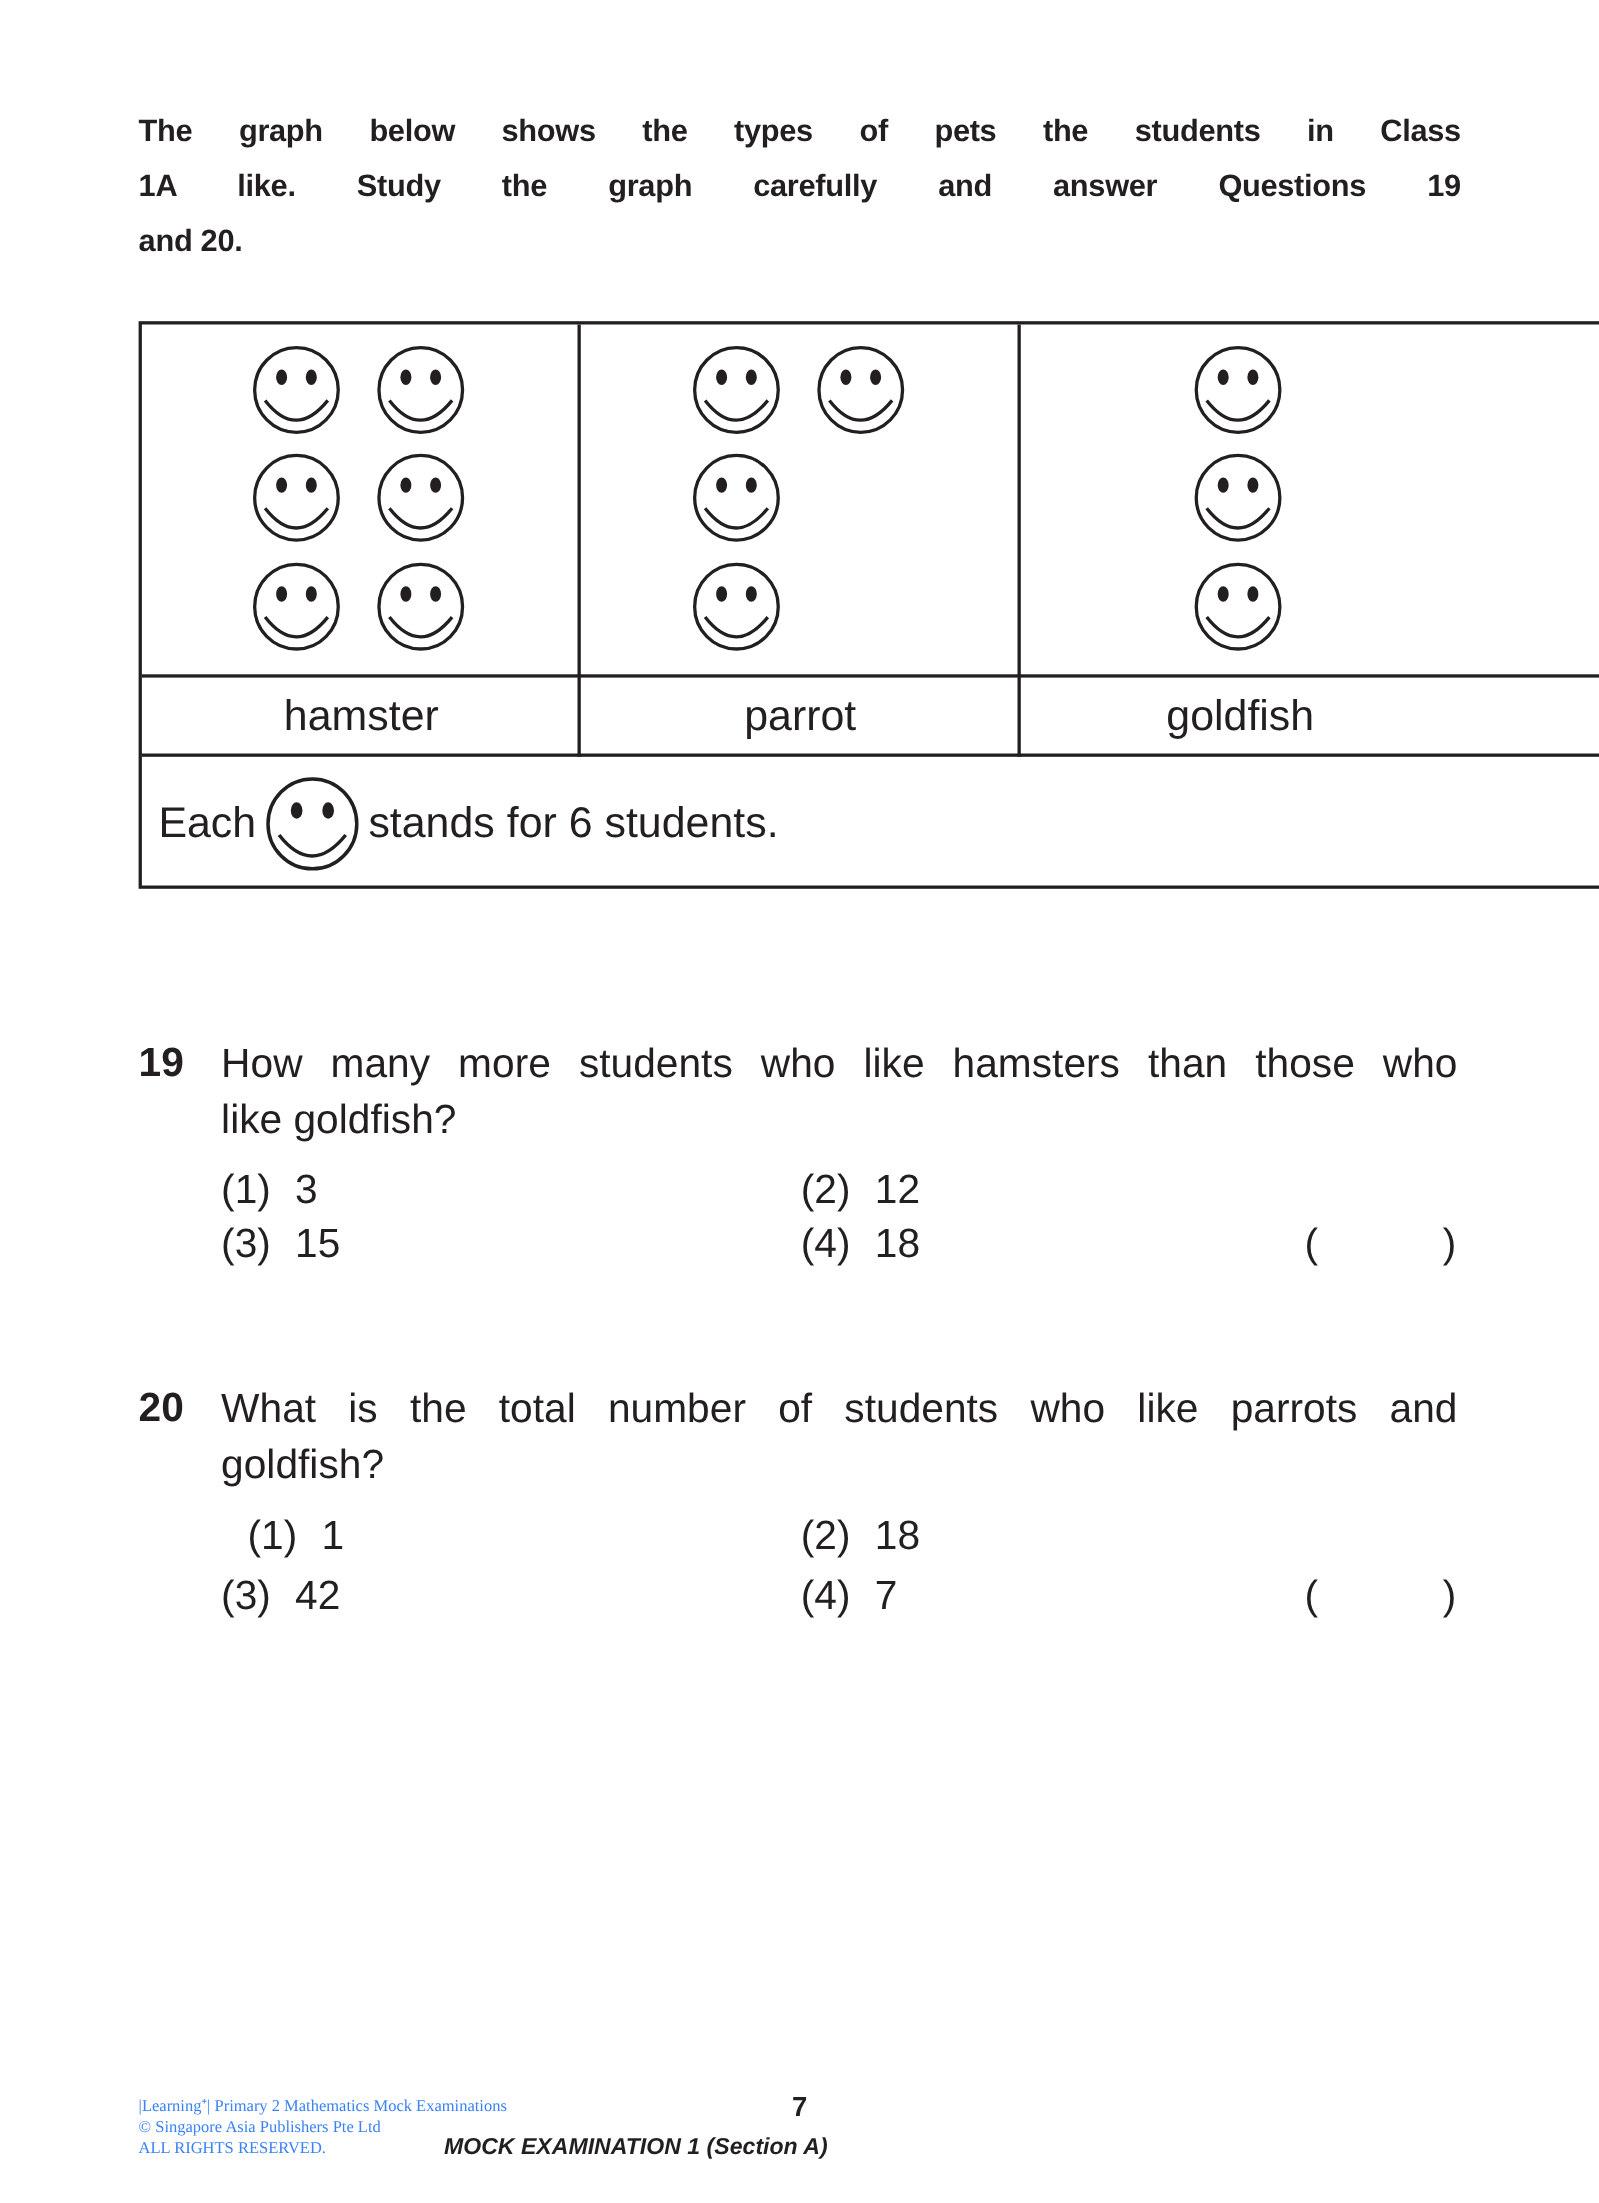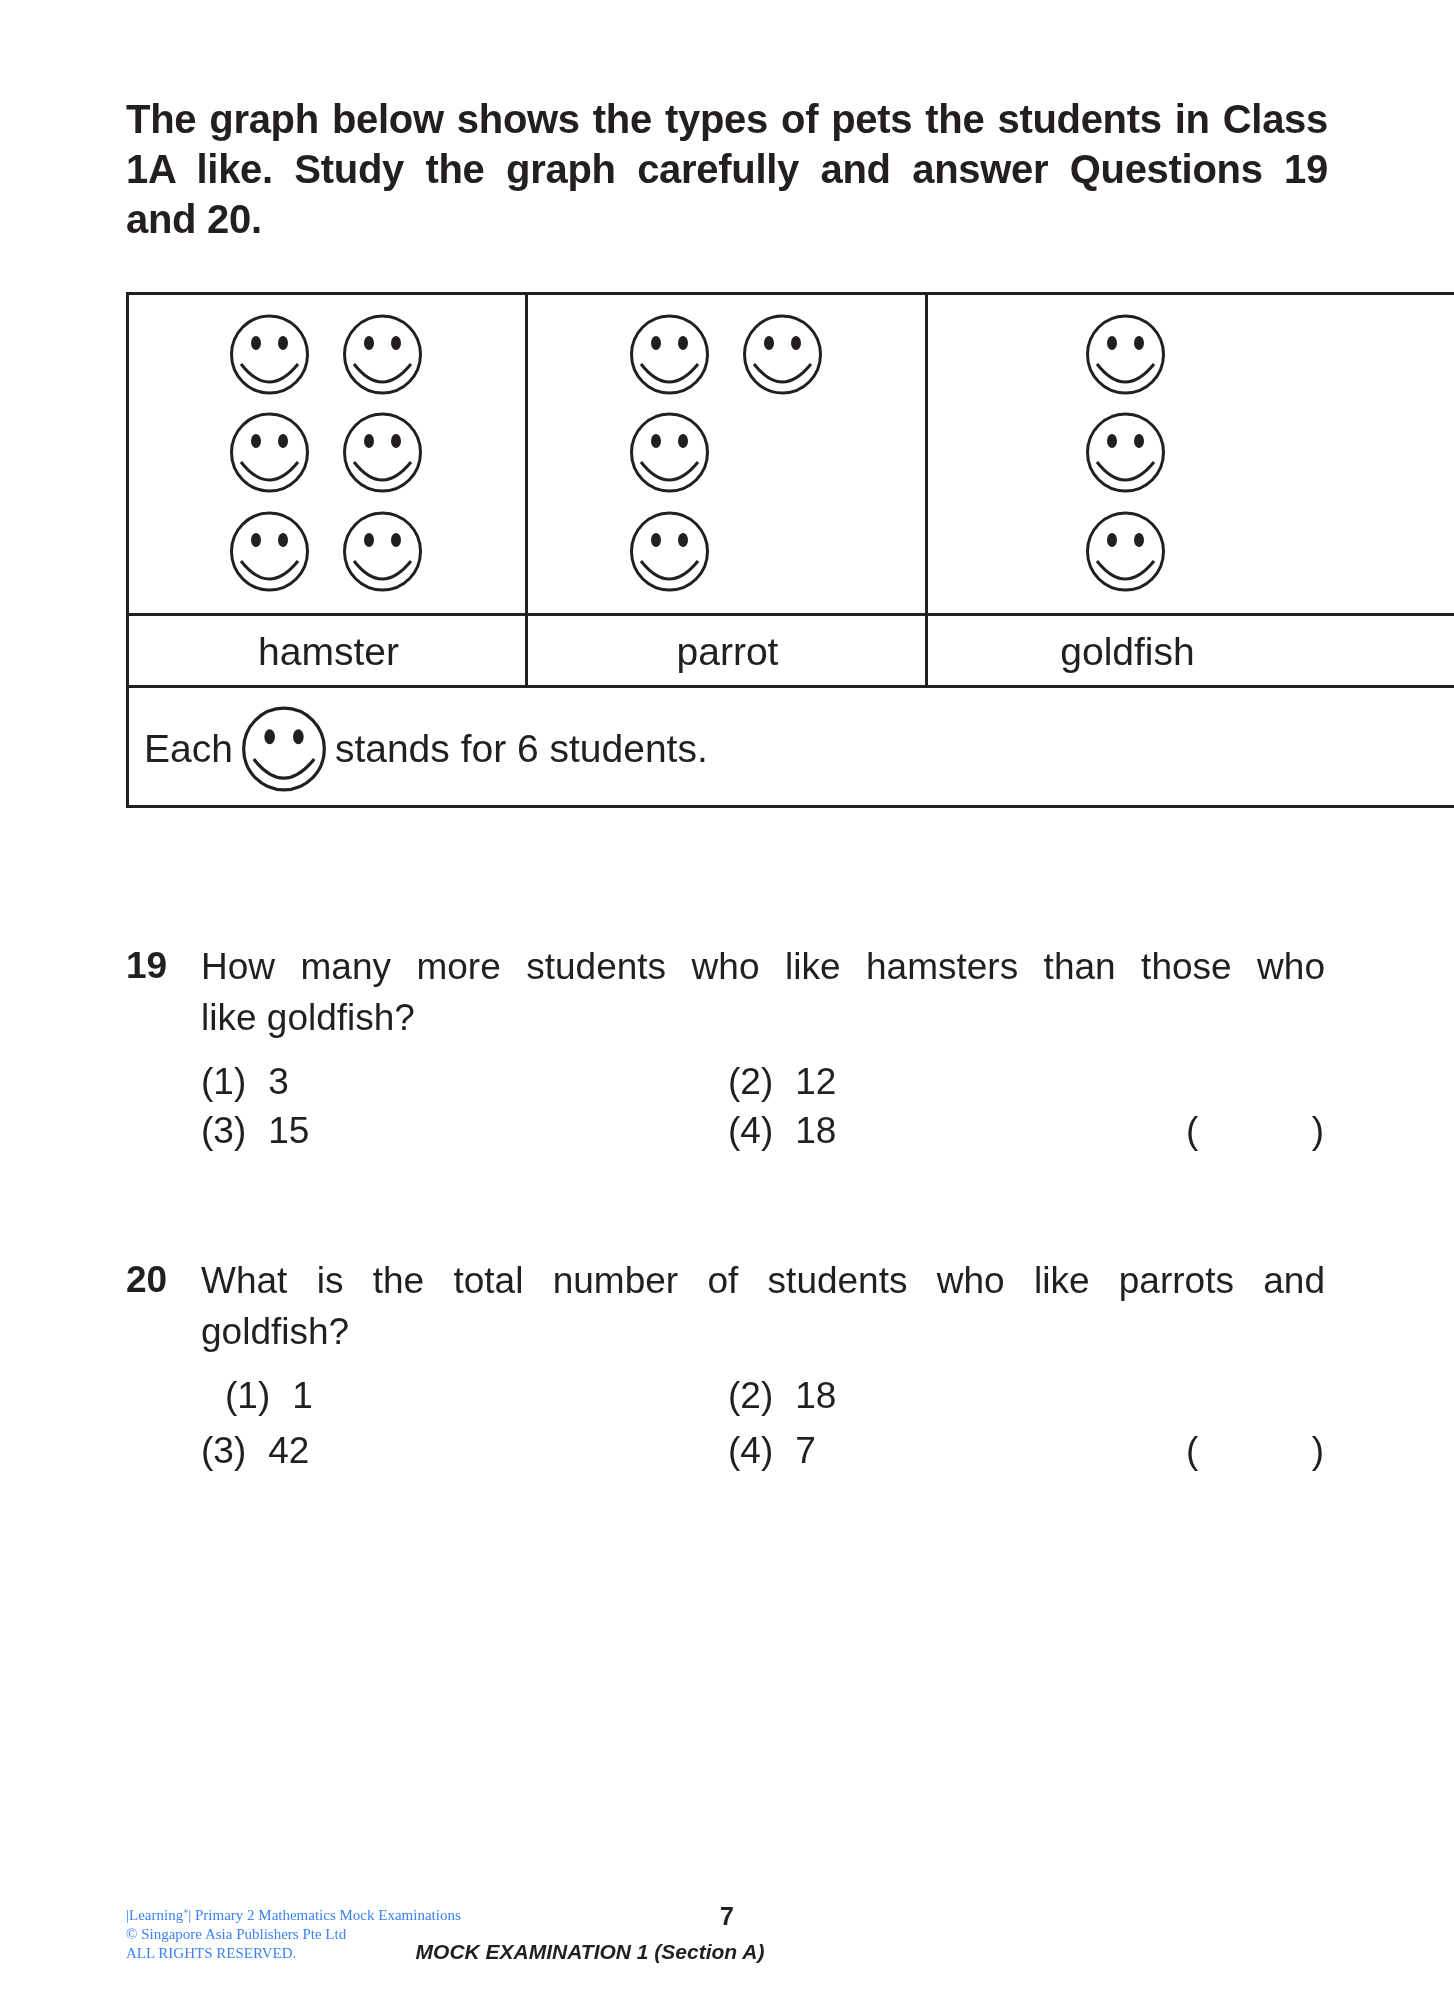--- a/index.html
+++ b/index.html
@@ -1,20 +1,20 @@
 <!DOCTYPE html>
 <html><head>
   <meta charset="utf-8">
   <style>
     html, body { margin: 0; padding: 0; background: #ffffff; }
     body { width: 1454px; height: 2003px; position: relative; overflow: hidden;
            font-family: "Liberation Sans", sans-serif; color: #231f20; }
     .abs { position: absolute; }
 
-    .intro { left: 126px; top: 94px; width: 1202px; font-weight: bold; font-size: 40px;
+    .intro { left: 126px; top: 94px; width: 1202px; font-weight: bold; font-size: 28px;
              line-height: 50px; text-align: justify; letter-spacing: -0.3px; }
     .intro span.line { display: block; text-align: justify; text-align-last: justify; }
     .intro span.line.last { text-align-last: left; }
 
     .graph-table { left: 126px; top: 292px; width: 1377px; height: 516px;
                    border: 3px solid #231f20; box-sizing: border-box; }
     .hline { position: absolute; left: 0; right: 0; height: 3px; background: #231f20; }
     .vline { position: absolute; width: 3px; background: #231f20; }
 
     .smiley { position: absolute; width: 81px; height: 81px; }
@@ -29,21 +29,21 @@
     .q-text .line { display: block; text-align: justify; text-align-last: justify; }
     .q-text .line.last { text-align-last: left; }
     .opt { font-size: 37px; white-space: pre; }
     .bracket { font-size: 37px; }
 
     .footer-left { left: 126px; top: 1906px; font-family: "Liberation Serif", serif;
                    font-size: 15px; line-height: 19px; color: #3b82f6; }
     .footer-page { left: 0; width: 1454px; top: 1902px; text-align: center;
                    font-weight: bold; font-size: 25px; }
     .footer-exam { left: 0; width: 1156px; top: 1940px; text-align: center;
-                   font-weight: bold; font-style: italic; font-size: 21px; padding-left: 12px; }
+                   font-weight: bold; font-style: italic; font-size: 21px; }
   </style>
 </head>
 <body>
 
 <div class="abs intro">
   <span class="line">The graph below shows the types of pets the students in Class</span>
   <span class="line">1A like. Study the graph carefully and answer Questions 19</span>
   <span class="line last">and 20.</span>
 </div>
 

